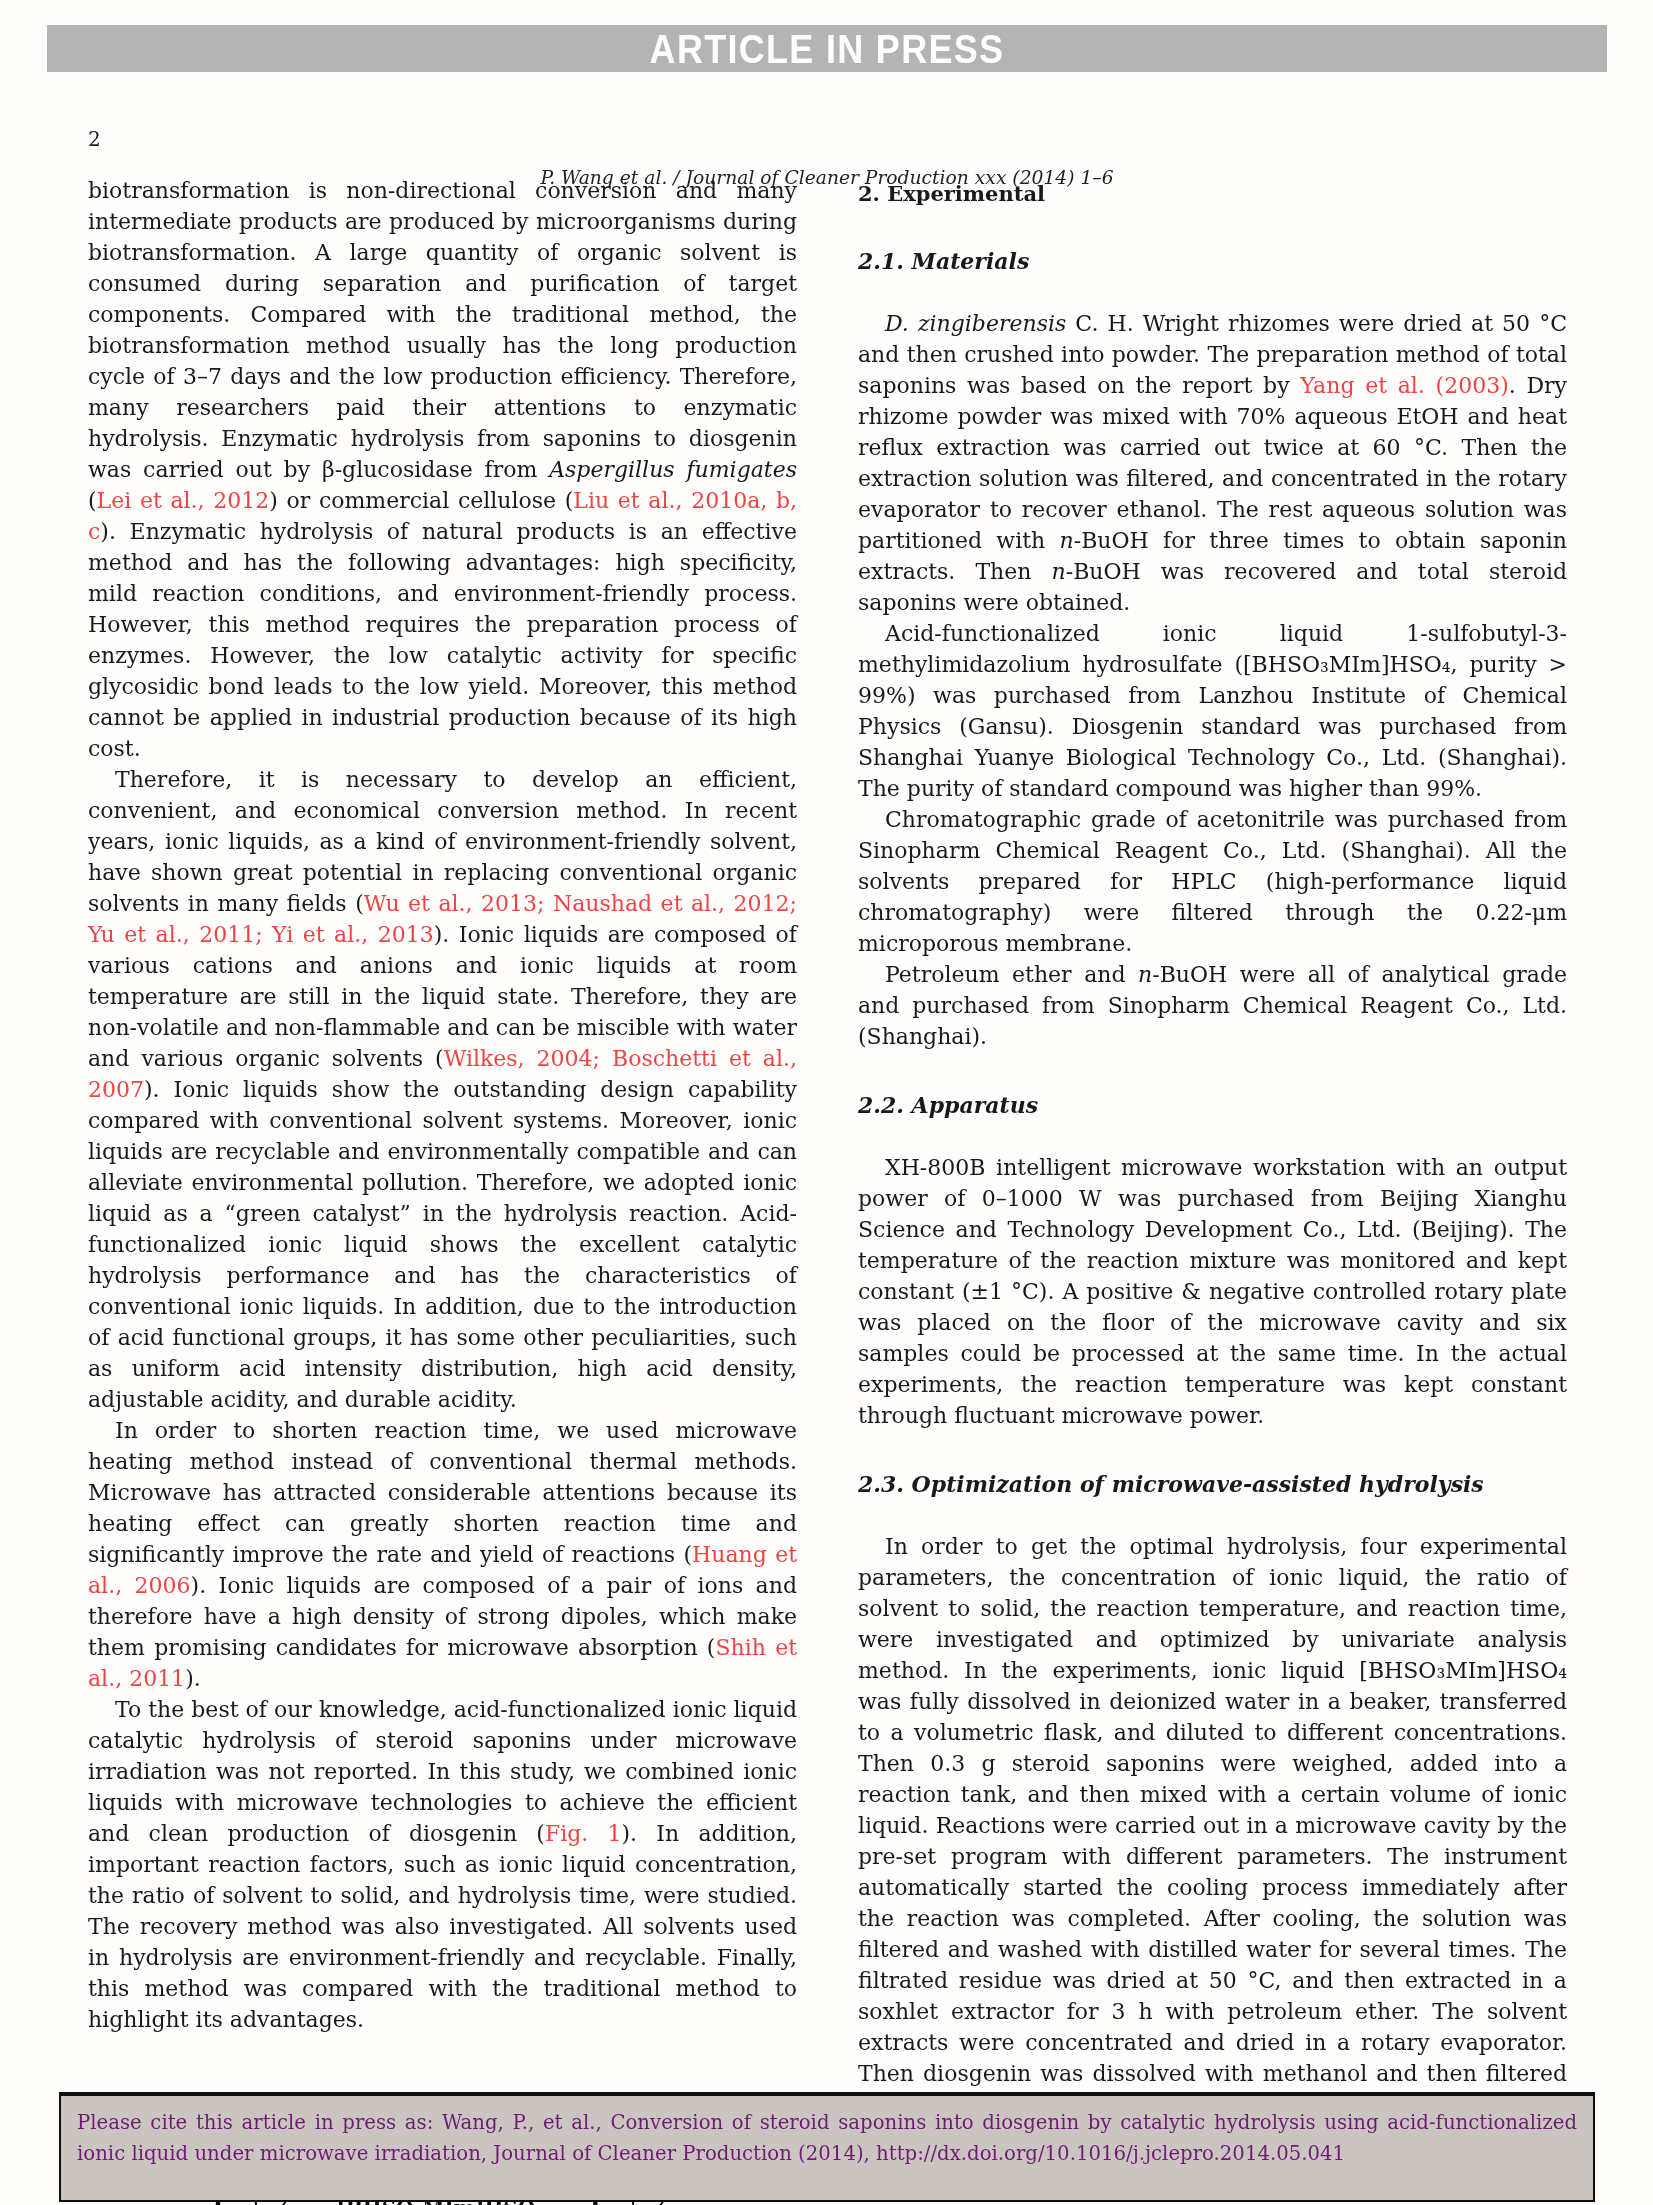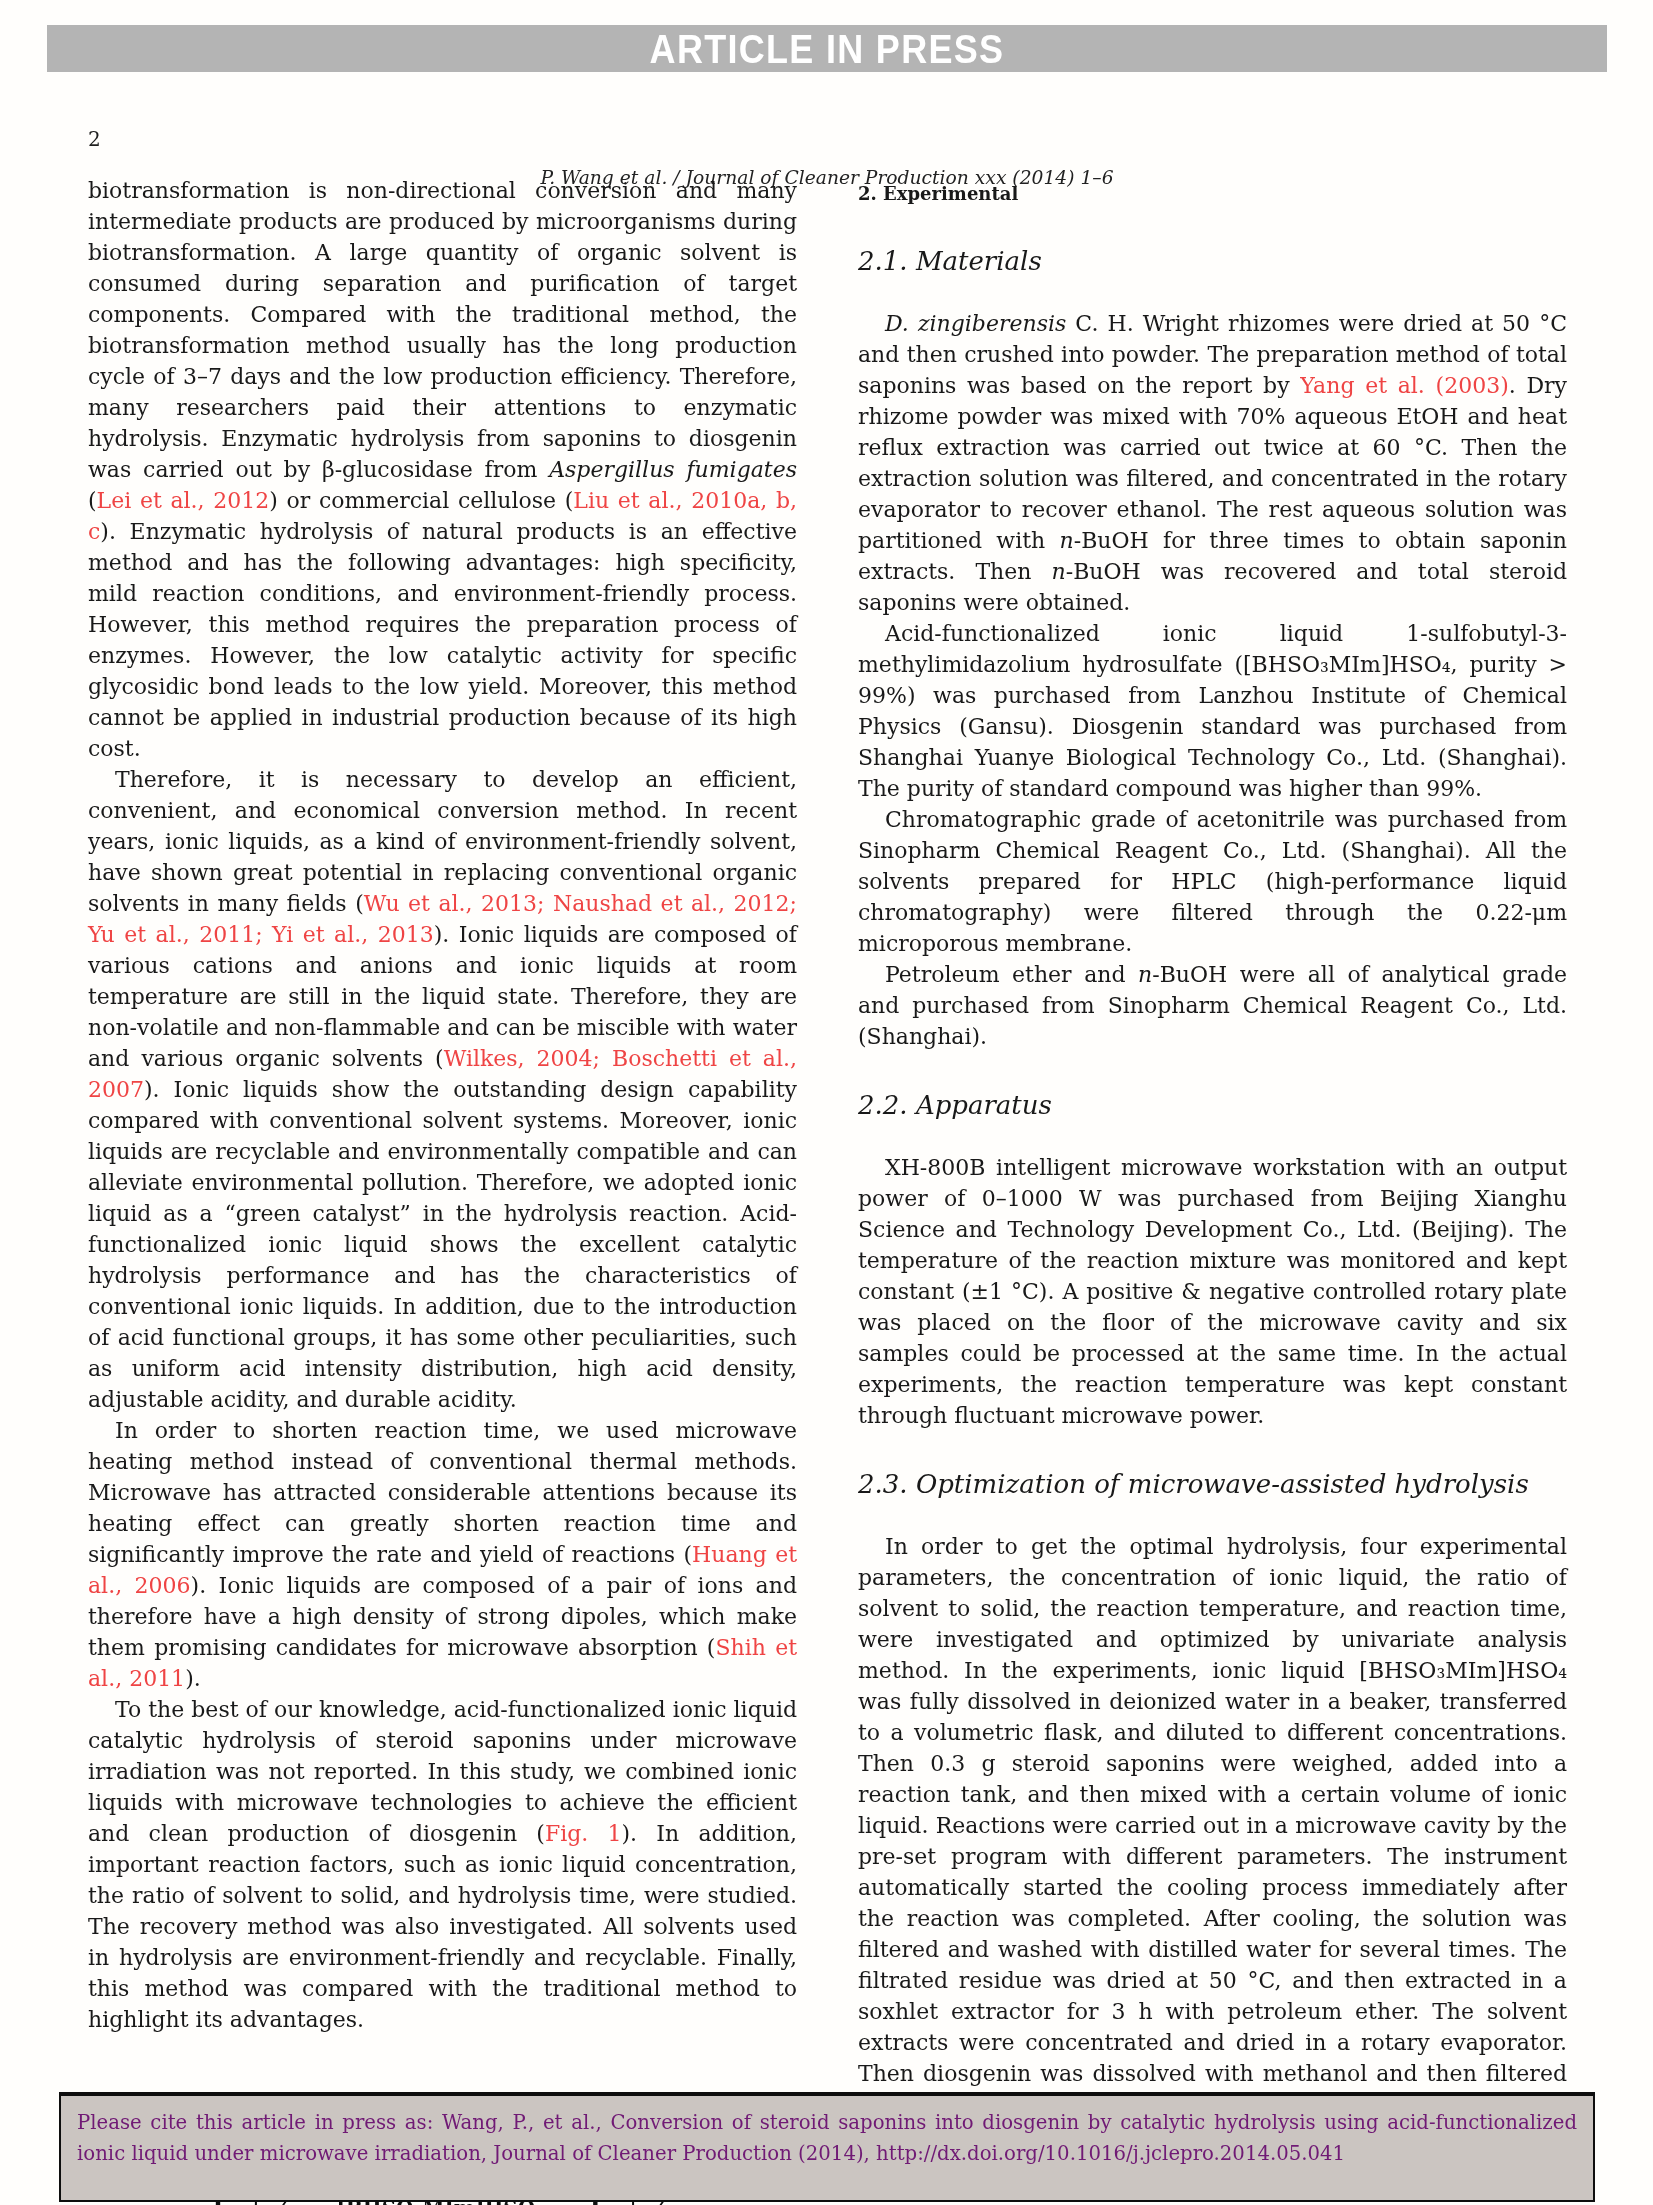--- a/index.html
+++ b/index.html
@@ -39,26 +39,26 @@
   .col{
     position:absolute;top:175px;width:709px;
     font-size:22px;line-height:31px;
     text-align:justify;
   }
   .col-left{left:88px;}
   .col-right{left:858px;}
   .blk-para{margin:0;}
   .blk-para.indent{text-indent:27px;}
   .blk-heading{
-    font-weight:bold;font-size:18px;line-height:29px;
+    font-weight:bold;font-size:21px;line-height:29px;
     margin:4px 0 35px 0;text-align:left;
   }
   .blk-subheading{
-    font-style:italic;font-size:26px;line-height:29px;
-    margin:39px 0 32px 0;text-align:left;
+    font-style:italic;font-size:22px;line-height:29px;
+    margin:39px 0 32px 0;text-align:left;font-weight:bold;
   }
   .italic{font-style:italic;}
   .link{color:#ef4444;}
   
   .figure-wrap{margin-top:35px;}
   .figure-wrap svg{display:block;}
   .mol-line{stroke:#111;stroke-width:3.2;fill:none;stroke-linecap:round;}
   .mol-wedge{stroke:#111;stroke-width:8;fill:none;stroke-linecap:butt;}
   .mol-tick{stroke:#111;stroke-width:2.4;fill:none;}
   .mol-text{font-family:"DejaVu Serif",serif;font-size:34px;fill:#111;}

